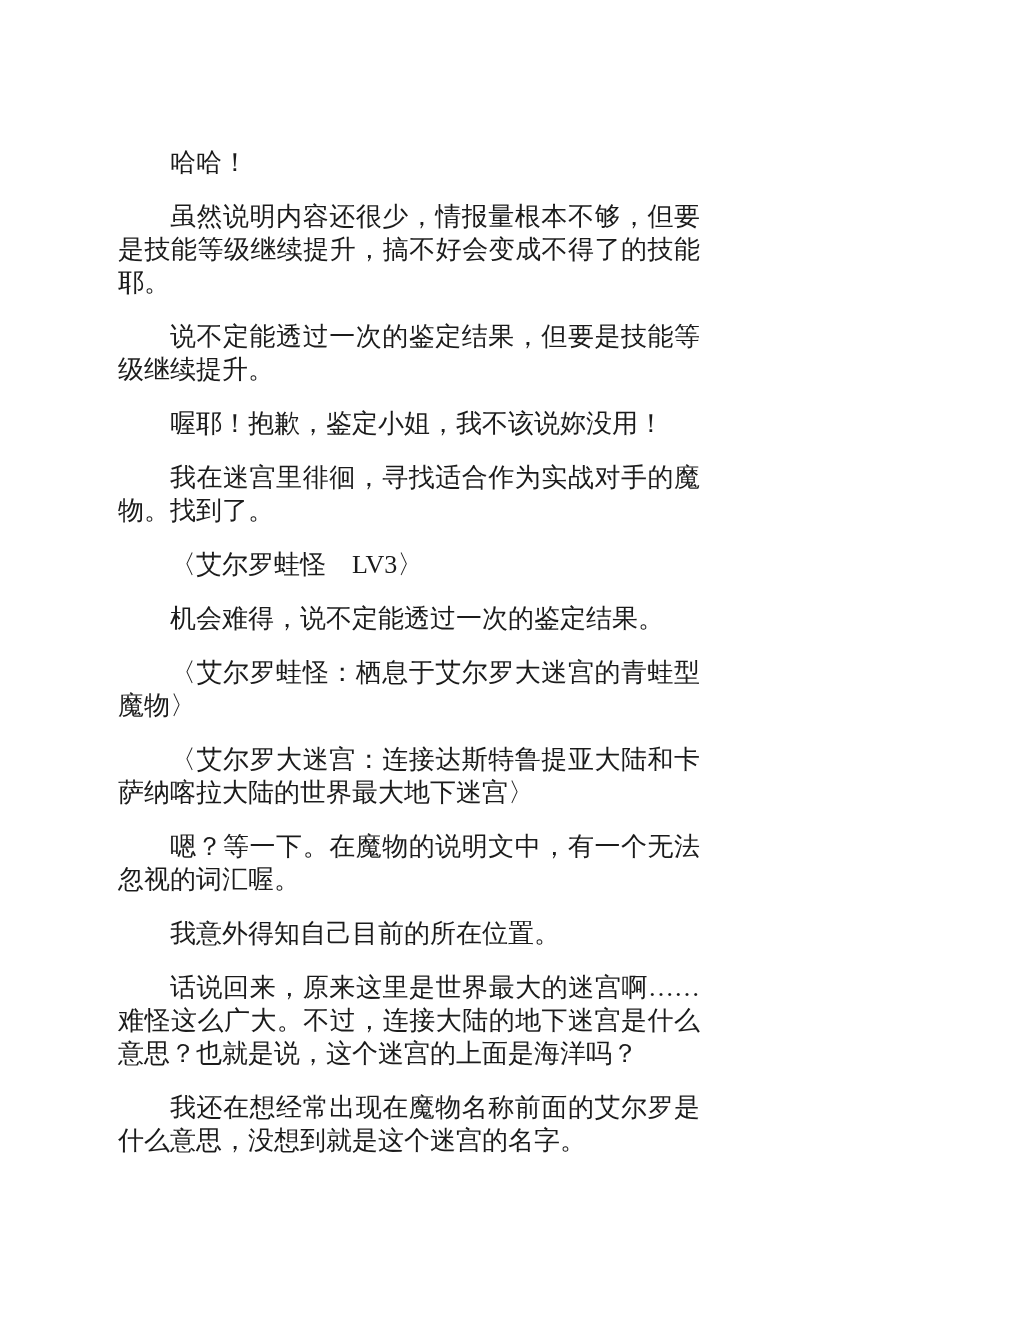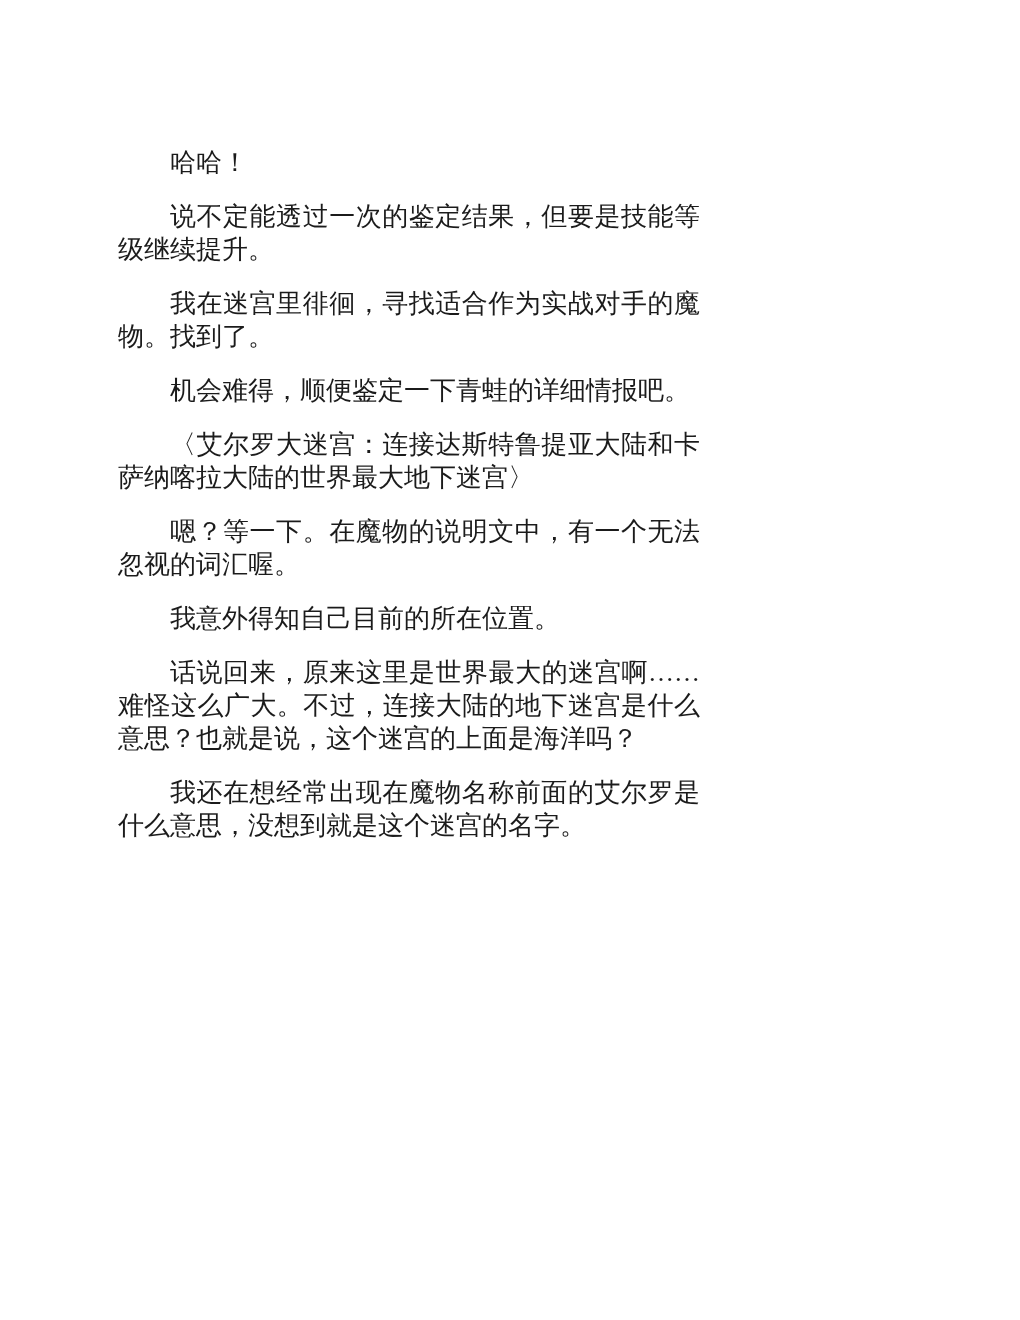--- a/index.html
+++ b/index.html
@@ -28,22 +28,26 @@
     text-indent: 2em;
     word-break: break-all;
   }
 </style>
 </head>
 <body>
 
 <div class="page">
   <main class="content" style="color: rgb(27, 27, 27);">
       <p>哈哈！</p>
+      <p>虽然说明内容还很少，情报量根本不够，但要是技能等级继续提升，搞不好会变成不得了的技能耶。</p>
       <p>说不定能透过一次的鉴定结果，但要是技能等级继续提升。</p>
+      <p>喔耶！抱歉，鉴定小姐，我不该说妳没用！</p>
       <p>我在迷宫里徘徊，寻找适合作为实战对手的魔物。找到了。</p>
-      <p>机会难得，顺便鉴定一下青蛙的详细情报吧。</p>
+      <p>〈艾尔罗蛙怪　LV3〉</p>
+      <p>机会难得，说不定能透过一次的鉴定结果。</p>
+      <p>〈艾尔罗蛙怪：栖息于艾尔罗大迷宫的青蛙型魔物〉</p>
       <p>〈艾尔罗大迷宫：连接达斯特鲁提亚大陆和卡萨纳喀拉大陆的世界最大地下迷宫〉</p>
       <p>嗯？等一下。在魔物的说明文中，有一个无法忽视的词汇喔。</p>
       <p>我意外得知自己目前的所在位置。</p>
       <p>话说回来，原来这里是世界最大的迷宫啊……难怪这么广大。不过，连接大陆的地下迷宫是什么意思？也就是说，这个迷宫的上面是海洋吗？</p>
       <p>我还在想经常出现在魔物名称前面的艾尔罗是什么意思，没想到就是这个迷宫的名字。</p>
     </main>
 </div>
 
 </body></html>

